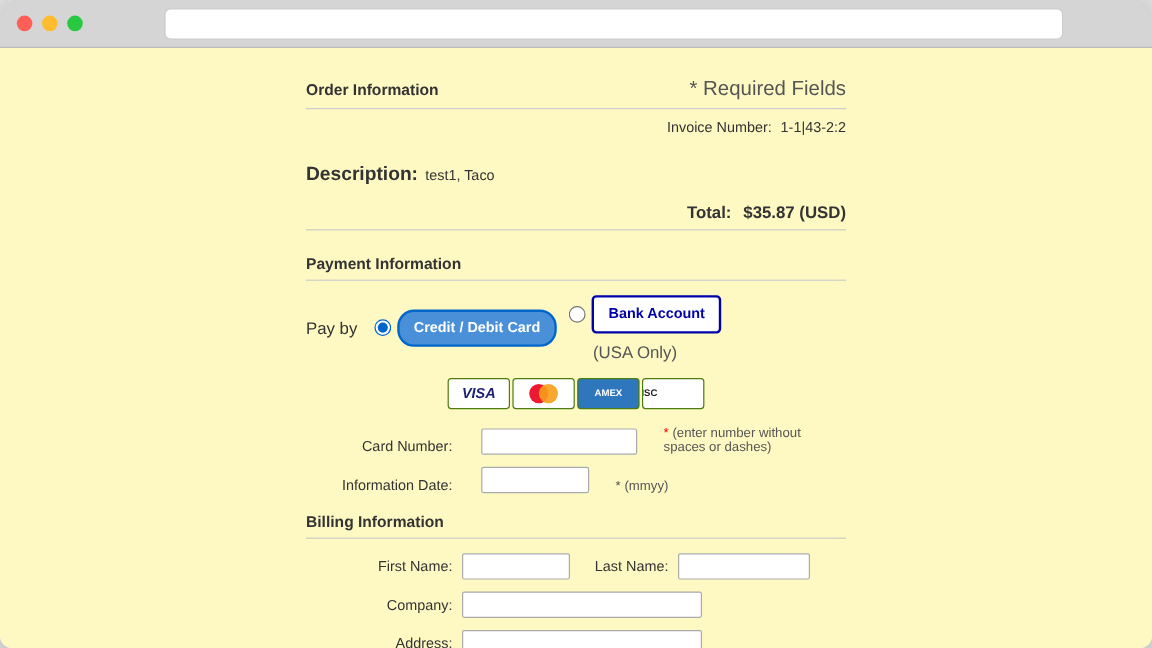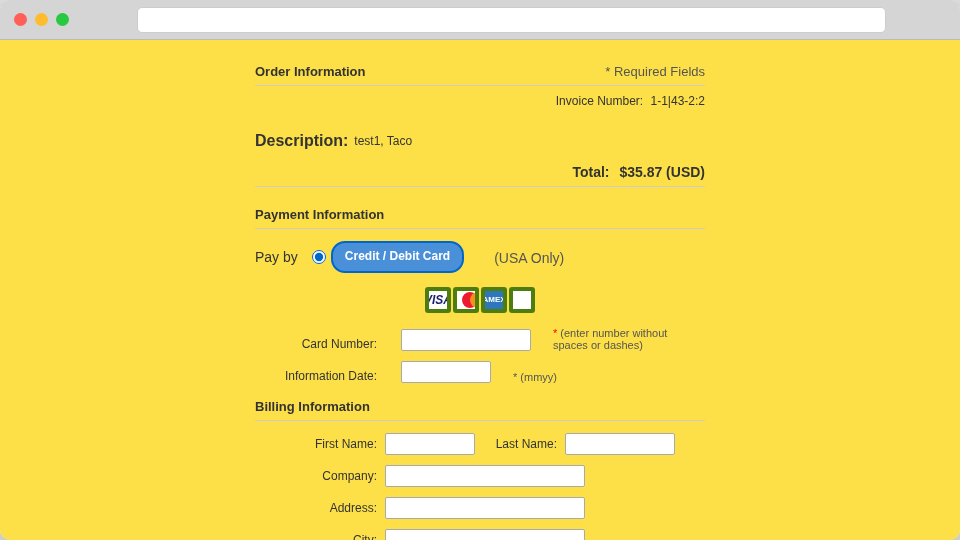--- a/index.html
+++ b/index.html
@@ -45,21 +45,21 @@
       background: white;
       border-radius: 5px;
       height: 26px;
       border: 1px solid #ccc;
     }
 
     
     .page-content {
       flex: 1;
       overflow-y: auto;
-      background: #fde047;
+      background: #fef9c3;
       padding: 0;
     }
 
     .form-container {
       max-width: 450px;
       margin: 0 auto;
       padding: 16px 0 20px 0;
     }
 
     
@@ -69,21 +69,21 @@
       align-items: center;
       padding: 8px 0 6px 0;
       border-bottom: 1px solid #ccc;
       margin-bottom: 8px;
     }
     .section-title {
       font-weight: bold;
       font-size: 13px;
     }
     .required-note {
-      font-size: 13px;
+      font-size: 17px;
       color: #555;
     }
 
     .invoice-row {
       text-align: right;
       font-size: 12px;
       color: #333;
       margin-bottom: 24px;
     }
 
@@ -179,23 +179,23 @@
 
     
     .card-logos {
       display: flex;
       align-items: center;
       justify-content: center;
       gap: 2px;
       margin-bottom: 14px;
     }
     .card-logo {
-      width: 26px;
+      width: 52px;
       height: 26px;
-      border: 4px solid #4d7c0f;
+      border: 1px solid #4d7c0f;
       border-radius: 3px;
       display: flex;
       align-items: center;
       justify-content: center;
       font-size: 9px;
       font-weight: bold;
       overflow: hidden;
     }
     .visa-logo {
       background: white;
@@ -323,20 +323,24 @@
 
       <div class="pay-by-row">
         <span class="pay-by-label">Pay by</span>
 
         <div class="radio-option">
           <input type="radio" name="payby" checked="" style="">
           <div class="pay-btn-credit">Credit / Debit Card</div>
         </div>
 
         <div class="radio-option" style="flex-direction: column; align-items: flex-start;">
+          <div style="display:flex; align-items:center; gap:5px;">
+            <input type="radio" name="payby" style="">
+            <div class="pay-btn-bank">Bank Account</div>
+          </div>
           <div class="usa-only" style="margin-left:20px;">(USA Only)</div>
         </div>
       </div>
 
       <div class="card-logos">
 
         <div class="card-logo visa-logo">VISA</div>
 
         <div class="card-logo mc-logo">
           <svg width="34" height="22">

